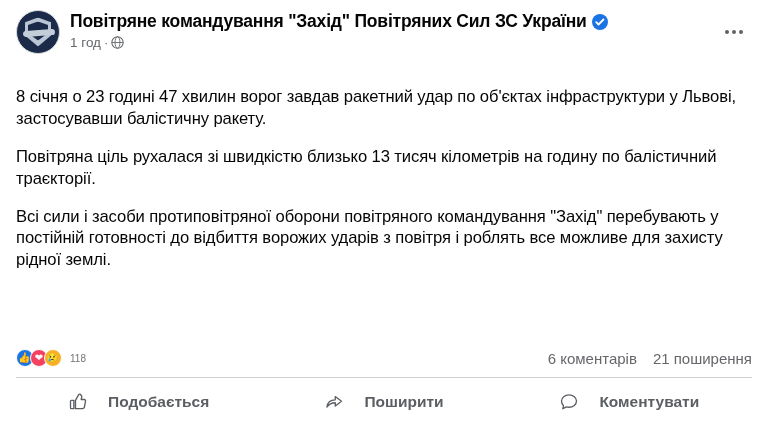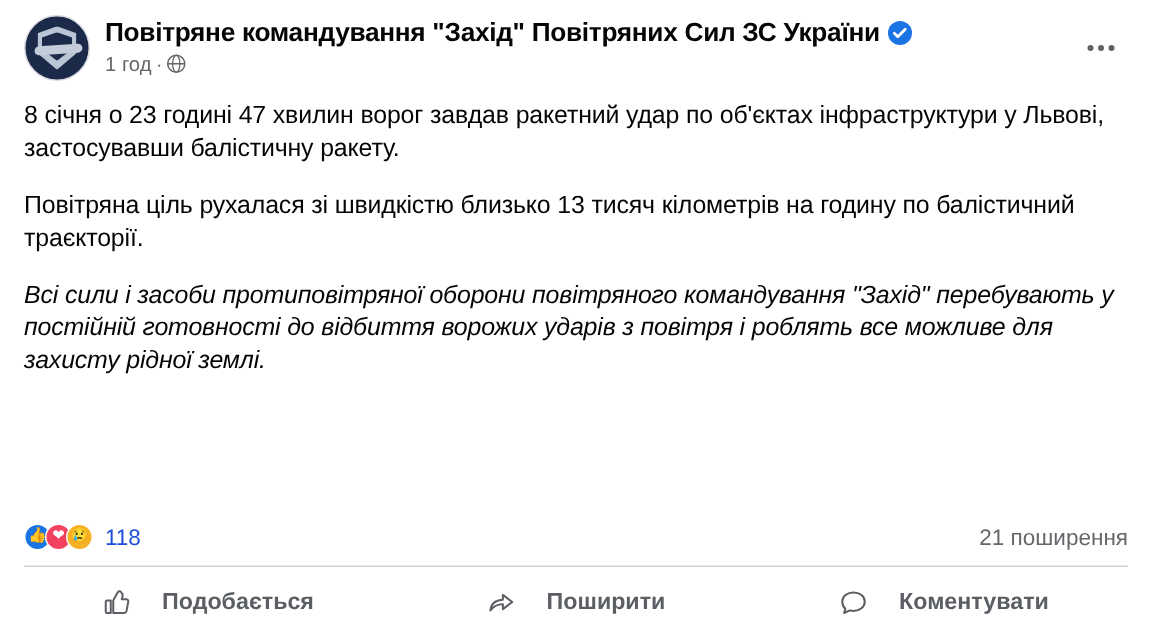--- a/index.html
+++ b/index.html
@@ -123,31 +123,31 @@
   }
   .more-btn span {
     width: 4px;
     height: 4px;
     background: #606266;
     border-radius: 50%;
     display: block;
   }
   
   .post-body {
-    margin-top: 0;
+    margin-top: 20px;
     flex: 1 1 auto;
   }
   .post-body p {
     margin: 0 0 16px 0;
     font-size: 16.6px;
     line-height: 1.32;
     color: #050505;
     letter-spacing: -0.1px;
   }
-  .post-body p:last-child { margin-bottom: 0; font-style: italic; }
+  .post-body p:last-child { margin-bottom: 0; }
   
   .reactions-row {
     display: flex;
     align-items: center;
     justify-content: space-between;
     height: 38px;
     margin-top: 12px;
   }
   .reactions-left {
     display: flex;
@@ -168,22 +168,22 @@
     align-items: center;
     justify-content: center;
     font-size: 10px;
     line-height: 1;
   }
   .react-icons .r:first-child { margin-left: 0; }
   .r.like { background: #1b74e4; color: #fff; }
   .r.love { background: #f3425f; color: #fff; }
   .r.care { background: #f7b125; color: #fff; overflow: hidden; }
   .react-count {
-    font-size: 15px;
-    color: #1d4ed8;
+    font-size: 10px;
+    color: #737373;
     margin-left: 2px;
   }
   .reactions-right {
     display: flex;
     align-items: center;
     gap: 16px;
     font-size: 15px;
     color: #65676b;
   }
   
@@ -258,20 +258,21 @@
   <div class="reactions-row">
     <div class="reactions-left">
       <div class="react-icons">
         <div class="r like">👍</div>
         <div class="r love">❤</div>
         <div class="r care">😢</div>
       </div>
       <span class="react-count">118</span>
     </div>
     <div class="reactions-right">
+      <span>6 коментарів</span>
       <span>21 поширення</span>
     </div>
   </div>
 
   <div class="divider"></div>
 
   <div class="actions-row">
 
     <div class="action">
       <svg width="20" height="20" viewBox="0 0 24 24">

